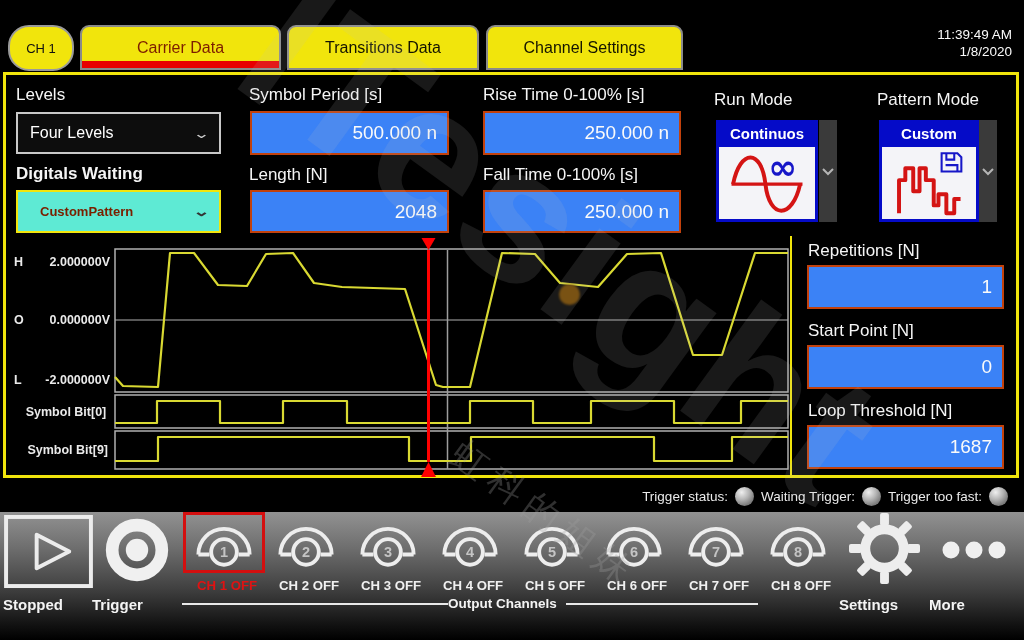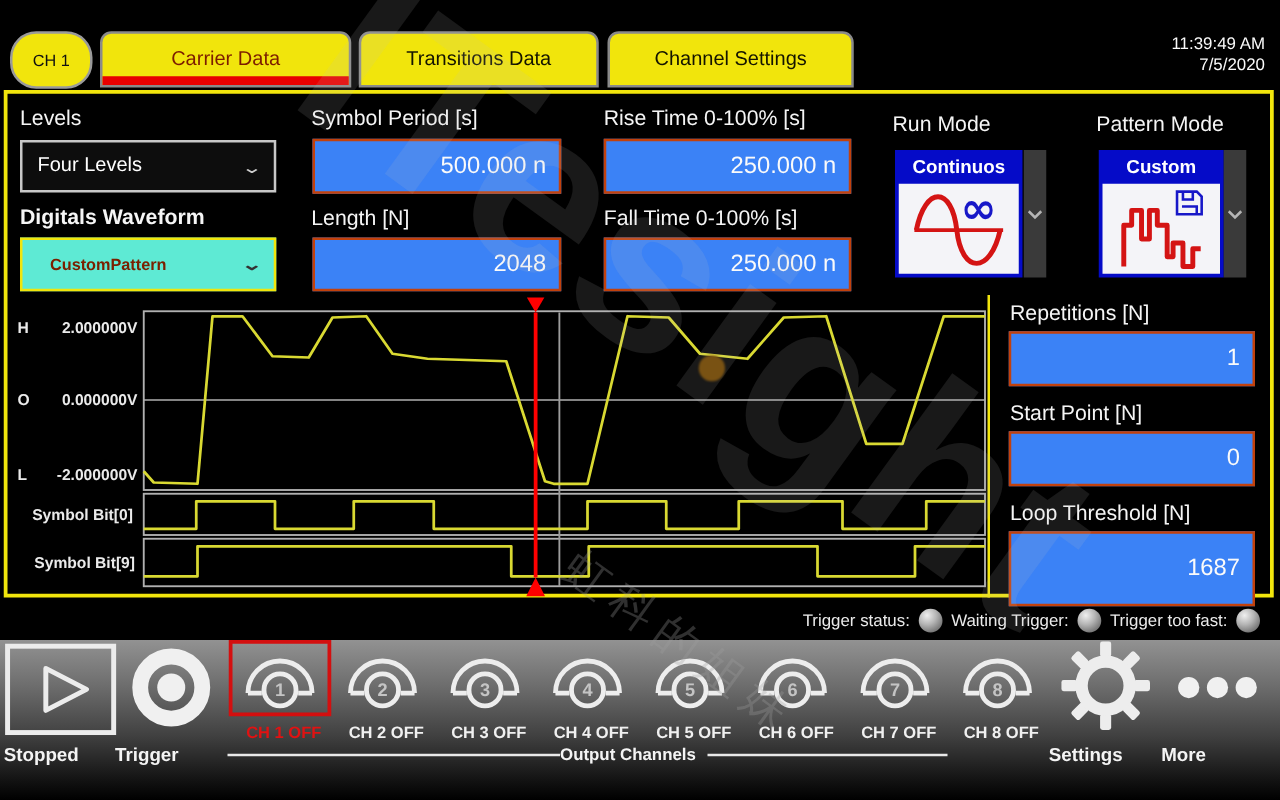--- a/index.html
+++ b/index.html
@@ -82,32 +82,32 @@
   </div>
   <div class="abs tab" style="left:287px;width:192px;">
     <span>Transitions Data</span>
   </div>
   <div class="abs tab" style="left:486px;width:197px;">
     <span>Channel Settings</span>
   </div>
 
   <div class="abs clock">
     <div>11:39:49 AM</div>
-    <div>7/5/2020</div>
+    <div>1/8/2020</div>
   </div>
 
   <div class="abs panel"></div>
 
   <div class="lbl" style="left:16px;top:85px;">Levels</div>
   <div class="dd" style="left:16px;top:112px;width:205px;height:42px;">
     <span>Four Levels</span>
     <span class="chev">⌄</span>
   </div>
 
-  <div class="lbl bold" style="left:16px;top:164px;">Digitals Waveform</div>
+  <div class="lbl bold" style="left:16px;top:164px;">Digitals Waiting</div>
   <div class="dd yellow" style="left:16px;top:190px;width:205px;height:43px;">
     <span>CustomPattern</span>
     <span class="chev">⌄</span>
   </div>
 
   <div class="lbl" style="left:249px;top:85px;">Symbol Period [s]</div>
   <div class="field" style="left:250px;top:111px;width:199px;height:44px;">500.000 n</div>
 
   <div class="lbl" style="left:249px;top:165px;">Length [N]</div>
   <div class="field" style="left:250px;top:190px;width:199px;height:43px;">2048</div>
@@ -157,21 +157,21 @@
 
   <div class="abs" style="left:790px;top:236px;width:2px;height:242px;background:#f1e50c;"></div>
 
   <div class="lbl" style="left:808px;top:241px;">Repetitions [N]</div>
   <div class="field" style="left:807px;top:265px;width:197px;height:44px;">1</div>
 
   <div class="lbl" style="left:808px;top:321px;">Start Point [N]</div>
   <div class="field" style="left:807px;top:345px;width:197px;height:44px;">0</div>
 
   <div class="lbl" style="left:808px;top:401px;">Loop Threshold [N]</div>
-  <div class="field" style="left:807px;top:425px;width:197px;height:60px;">1687</div>
+  <div class="field" style="left:807px;top:425px;width:197px;height:44px;">1687</div>
 
   <div class="sc-lbl hol" style="top:255px;">
     <span>H</span>
       <span>2.000000V</span>
   </div>
   <div class="sc-lbl hol" style="top:313px;">
     <span>O</span>
       <span>0.000000V</span>
   </div>
   <div class="sc-lbl hol" style="top:373px;">

